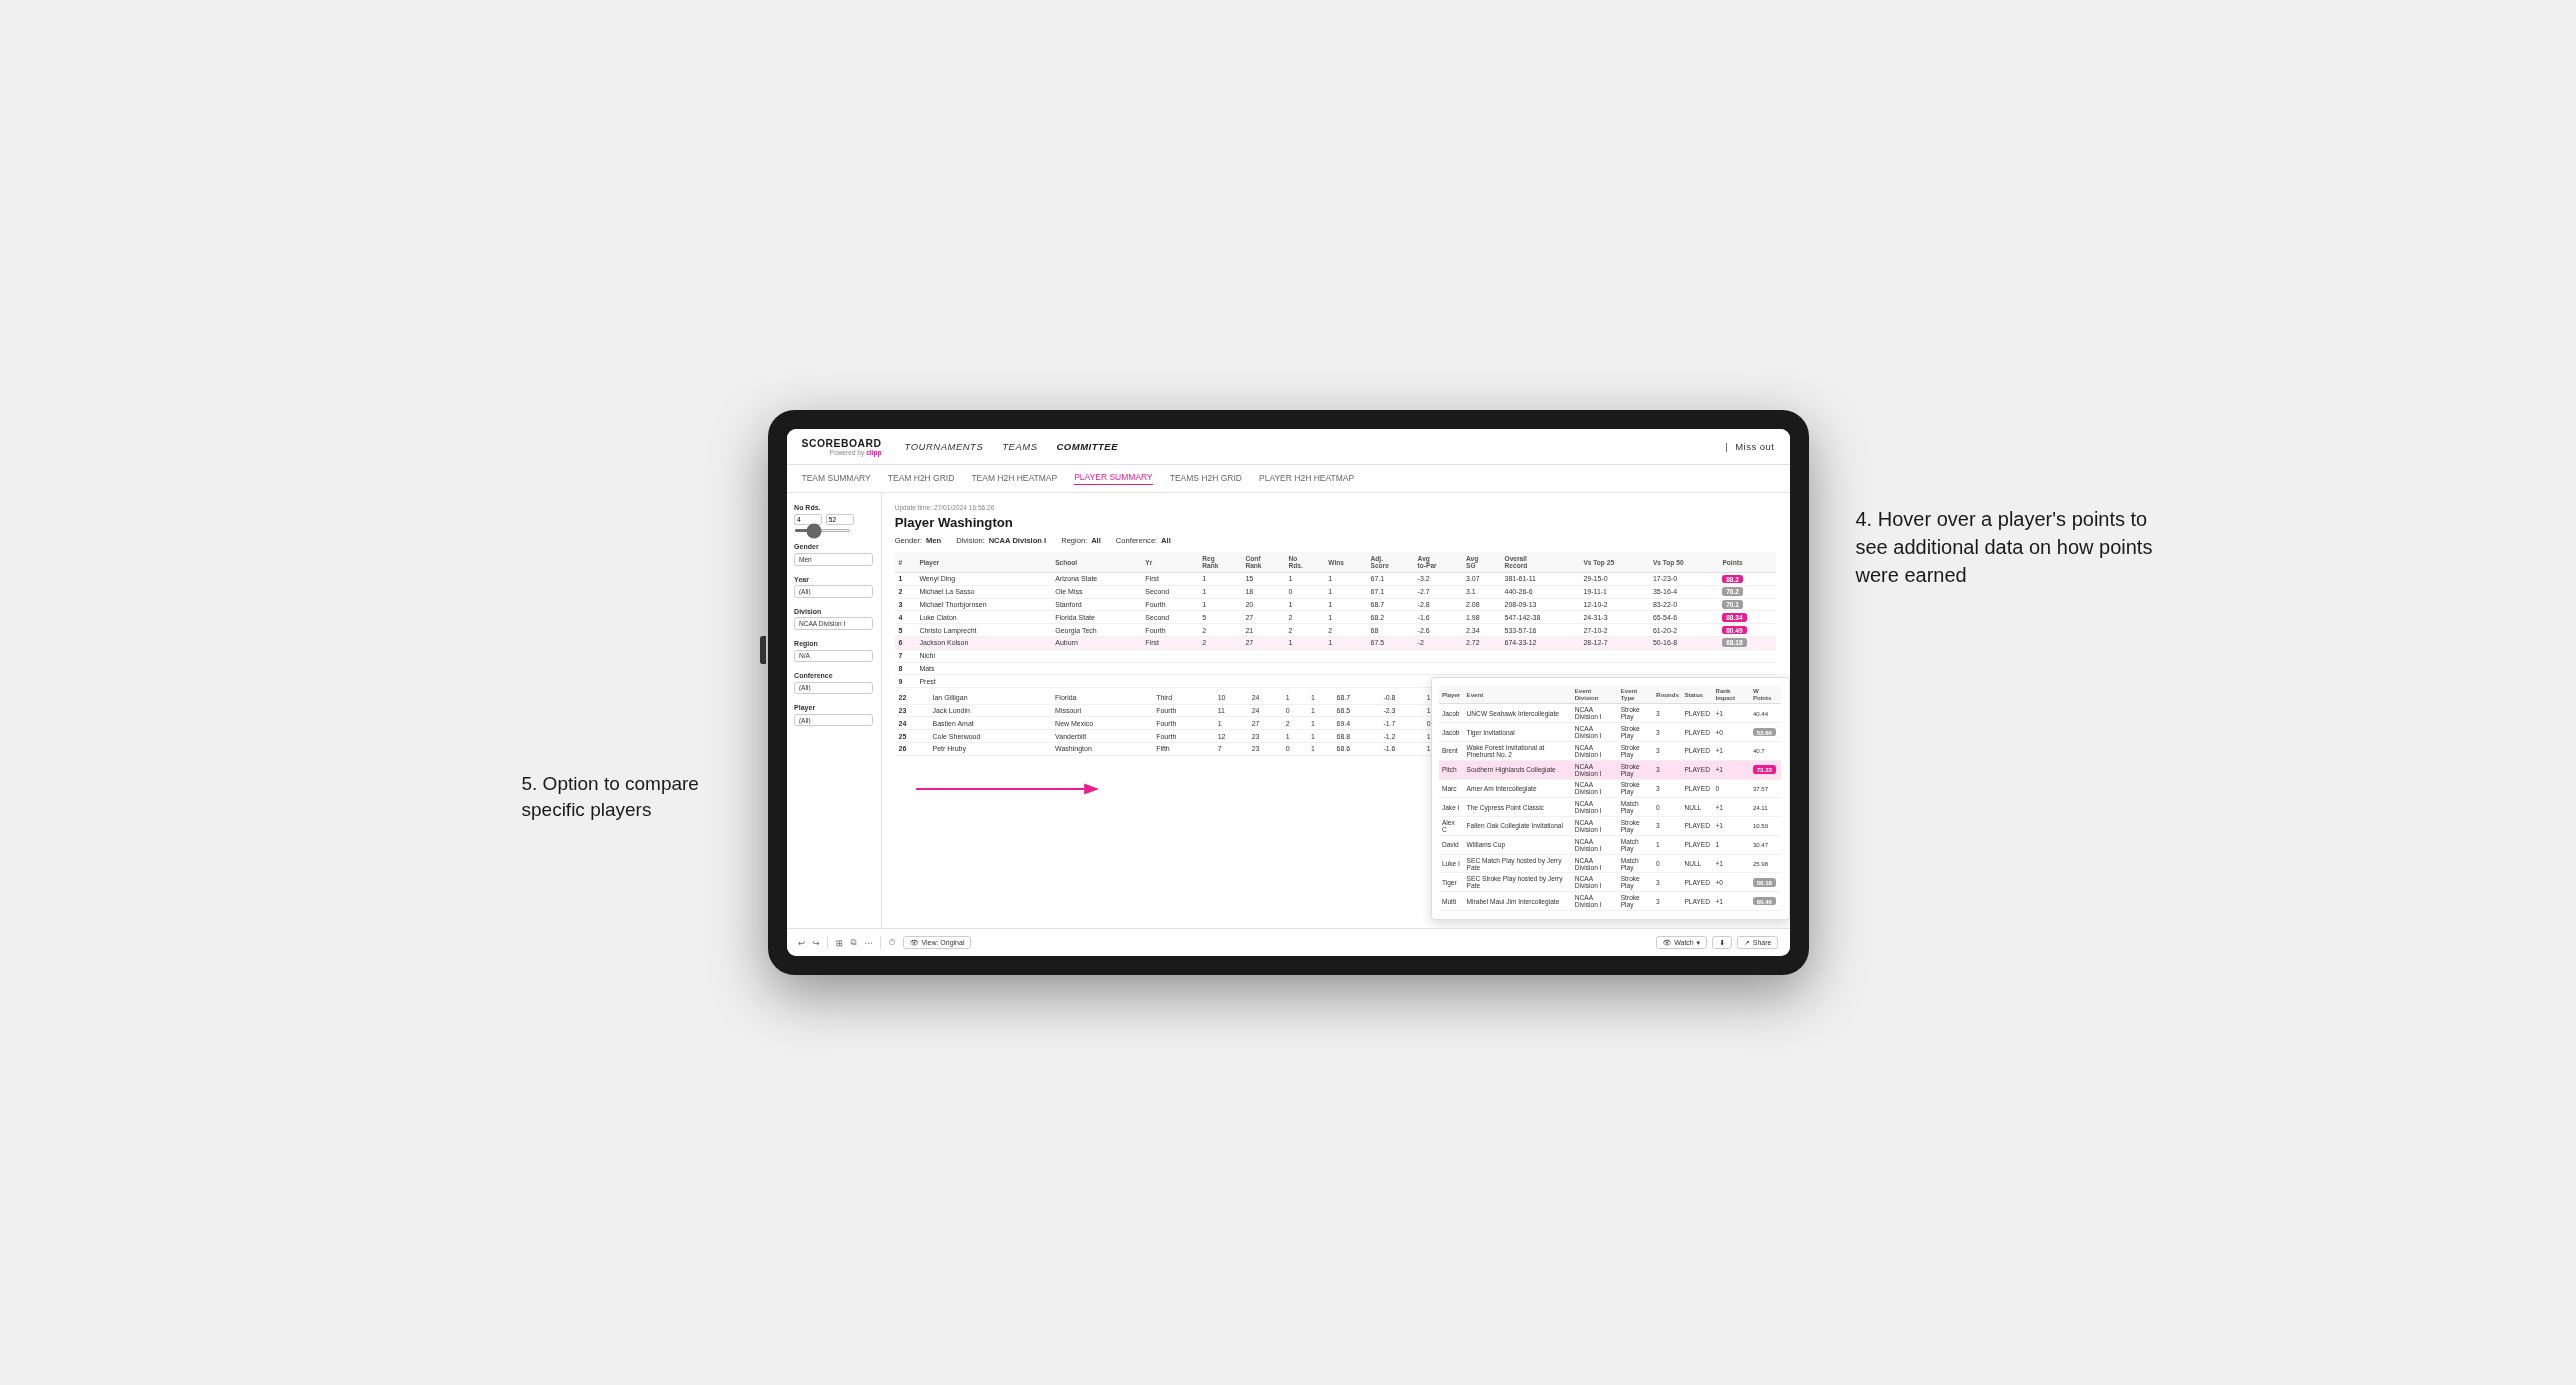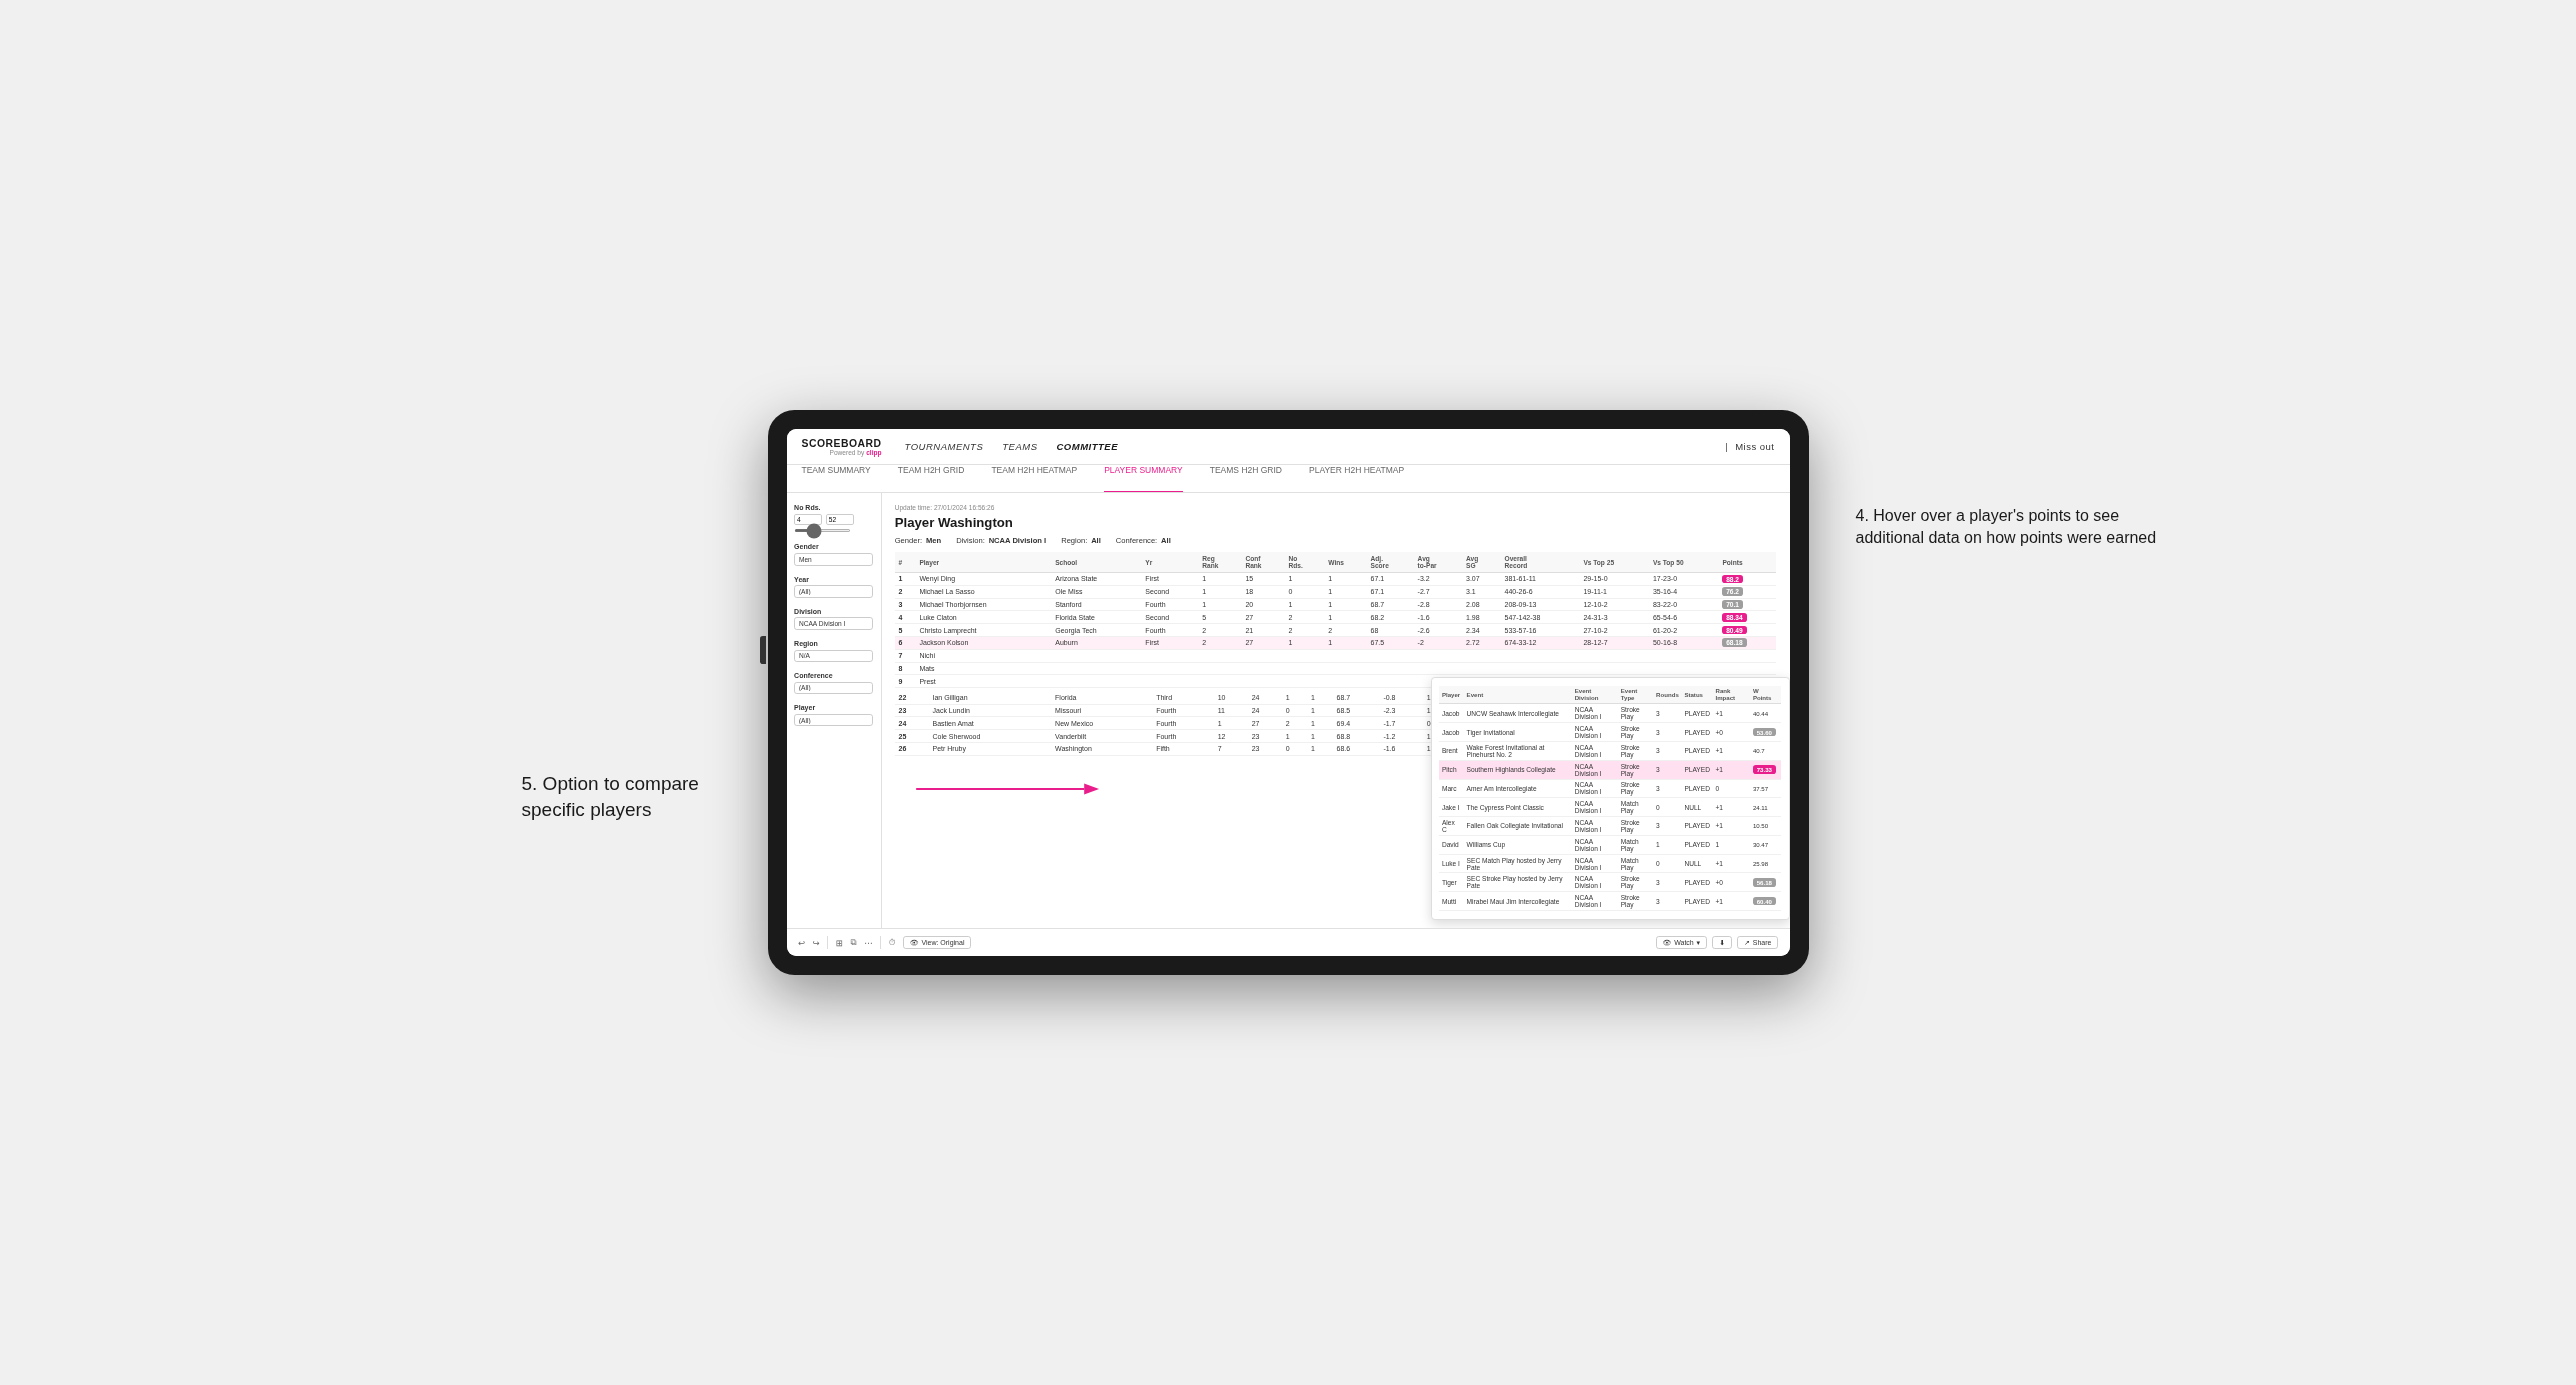--- a/index.html
+++ b/index.html
@@ -90,21 +90,22 @@
       color: #333;
     }
 
     
     .sub-nav {
       display: flex;
       background: #fff;
       border-bottom: 0.9px solid #e0e0e0;
       padding: 0 15px;
       height: 28px;
-      gap: 27px;
+      align-items: center;
+      gap: 17px;
     }
 
     .sub-nav-link {
       font-size: 8.5px;
       color: #666;
       cursor: pointer;
       padding-bottom: 1.9px;
     }
 
     .sub-nav-link.active {
@@ -365,21 +366,21 @@
       font-weight: 500;
       color: #1a1a1a;
       width: 218px;
       line-height: 1.4;
     }
 
     .annotation-right {
       position: absolute;
       right: -359px;
       top: 95px;
-      font-size: 16px;
+      font-size: 20px;
       font-weight: 500;
       color: #1a1a1a;
       width: 312px;
       line-height: 1.4;
     }
 
     
     .arrow-right {
       position: absolute;
       left: 104px;

